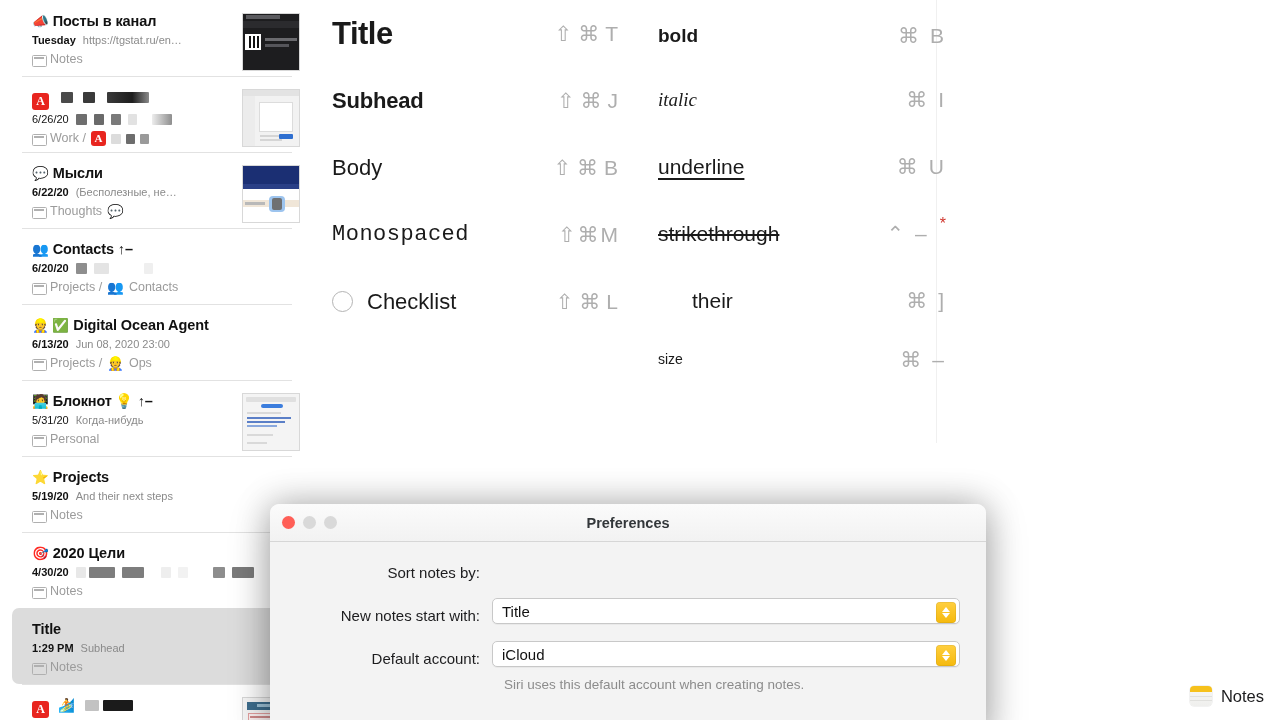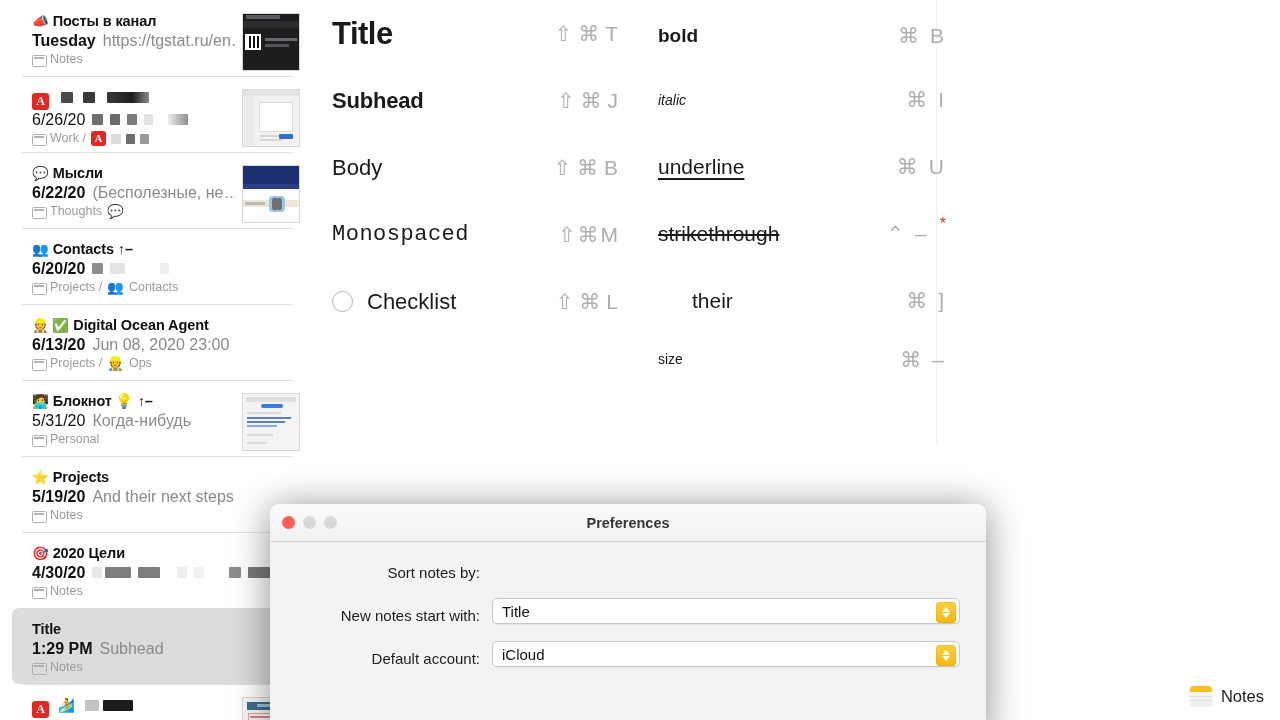--- a/index.html
+++ b/index.html
@@ -30,21 +30,21 @@
   .note-row .thumb {
     flex: 0 0 auto; width: 58px; height: 58px; margin-left: 6px; margin-top: 1px;
     border: 1px solid #d8d8d8; background: #fff; overflow: hidden; position: relative;
   }
   .row-title {
     font-size: 14.5px; font-weight: bold; color: #111;
     white-space: nowrap; overflow: hidden;
     line-height: 19px; letter-spacing: -0.1px;
   }
   .row-sub {
-    font-size: 16px; color: #111; line-height: 19px;
+    font-size: 11px; color: #111; line-height: 19px;
     white-space: nowrap; overflow: hidden;
     display: flex; align-items: center; gap: 7px;
   }
   .row-sub .snippet { color: #8a8a8a; font-weight: normal; }
   .row-folder {
     font-size: 12.5px; color: #9b9b9b; line-height: 19px;
     display: flex; align-items: center; gap: 5px;
     white-space: nowrap; overflow: hidden;
   }
   .emoji { font-size: 13.5px; line-height: 1; }
@@ -144,21 +144,21 @@
   .fp-keys .kletter { font-size: 21px; }
 
   
   .st-title      { font-size: 31px; font-weight: bold; letter-spacing:-0.5px; }
   .st-subhead    { font-size: 22px; font-weight: bold; letter-spacing:-0.2px; }
   .st-body       { font-size: 22px; font-weight: normal; }
   .st-mono       { font-size: 22px; font-family: "Liberation Mono", monospace; letter-spacing:0.5px;}
   .st-check      { font-size: 22px; display:flex; align-items:center; gap: 14px;}
   .st-check .circ{ width: 21px; height: 21px; border: 1.6px solid #b4b4b4; border-radius: 50%; }
   .st-bold       { font-size: 19px; font-weight: bold; }
-  .st-italic     { font-size: 14px; font-style: italic; }
+  .st-italic     { font-size: 19px; font-style: italic; font-family: Liberation Serif, serif; }
   .st-underline  { font-size: 21px; text-decoration: underline; text-underline-offset: 4px; }
   .st-strike     { font-size: 21px; text-decoration: line-through; }
   .st-indent     { font-size: 21px; margin-left: 34px; }
   .st-size       { font-size: 14px; }
 
   .fp-keys .asterisk {
     color: #d0342c; font-size: 16px; position: relative; top: -10px; left: 2px;
   }
 
   
@@ -627,20 +627,21 @@
         <div class="pref-label">Default account:</div>
         <div class="popup">
           <span>iCloud</span>
           <span class="stepper">
             <i class="chev up"></i>
               <i class="chev down"></i>
           </span>
         </div>
       </div>
 
+      <div class="pref-note">Siri uses this default account when creating notes.</div>
     </div>
   </div>
 
   <div class="notes-tag">
     <div class="notes-ico">
       <div class="top"></div>
         <div class="l1"></div>
         <div class="l2"></div>
     </div>
     <div class="notes-tag-label">Notes</div>

